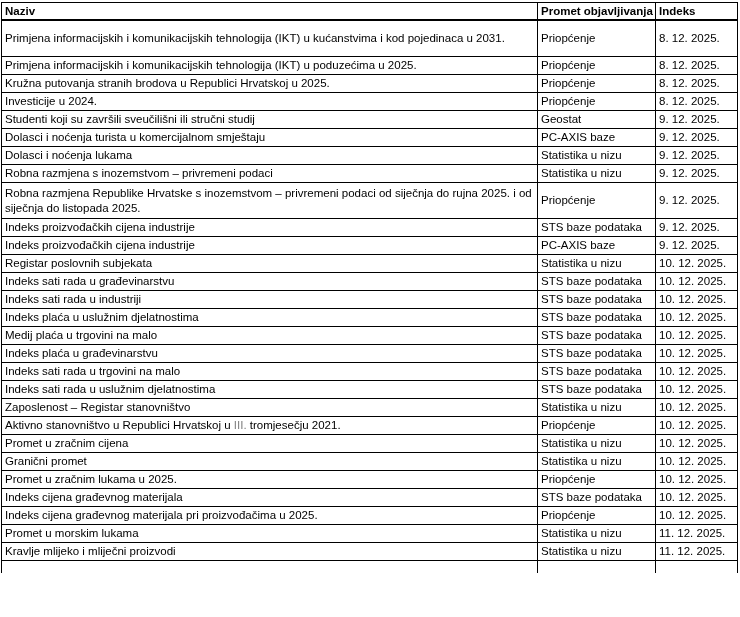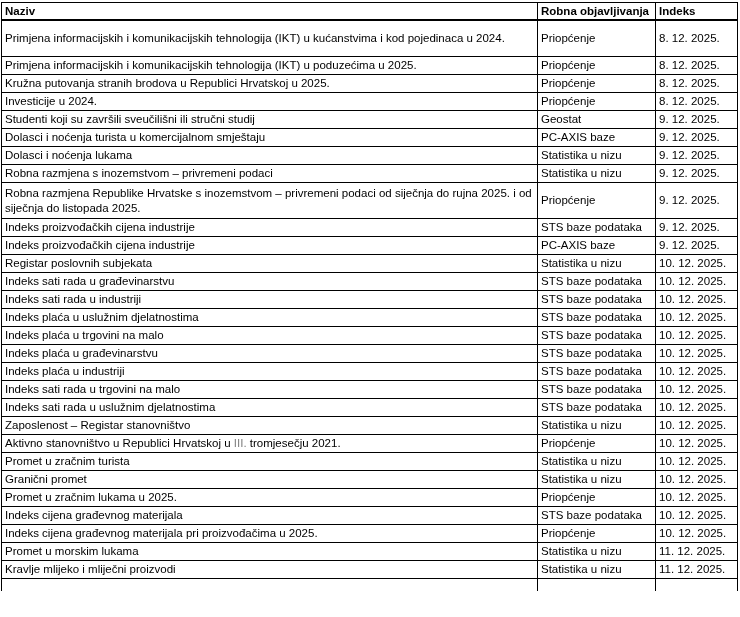--- a/index.html
+++ b/index.html
@@ -72,27 +72,27 @@
 <div class="table-wrap">
   <table class="release-table">
     <colgroup>
       <col style="width:536px">
       <col style="width:118px">
       <col style="width:82px">
     </colgroup>
     <thead>
       <tr>
         <th>Naziv</th>
-        <th>Robna objavljivanja</th>
+        <th>Promet objavljivanja</th>
         <th>Indeks</th>
       </tr>
     </thead>
     <tbody>
         <tr class="h2">
-          <td>Primjena informacijskih i komunikacijskih tehnologija (IKT) u kućanstvima i kod pojedinaca u 2024.</td>
+          <td>Primjena informacijskih i komunikacijskih tehnologija (IKT) u kućanstvima i kod pojedinaca u 2031.</td>
           <td class="col-m">Priopćenje</td>
           <td class="col-d">8. 12. 2025.</td>
         </tr>
         <tr>
           <td>Primjena informacijskih i komunikacijskih tehnologija (IKT) u poduzećima u 2025.</td>
           <td class="col-m">Priopćenje</td>
           <td class="col-d">8. 12. 2025.</td>
         </tr>
         <tr>
           <td>Kružna putovanja stranih brodova u Republici Hrvatskoj u 2025.</td>
@@ -153,56 +153,51 @@
           <td>Indeks sati rada u industriji</td>
           <td class="col-m">STS baze podataka</td>
           <td class="col-d">10. 12. 2025.</td>
         </tr>
         <tr>
           <td>Indeks plaća u uslužnim djelatnostima</td>
           <td class="col-m">STS baze podataka</td>
           <td class="col-d">10. 12. 2025.</td>
         </tr>
         <tr>
-          <td>Indeks plaća u trgovini na malo</td>
+          <td>Medij plaća u trgovini na malo</td>
           <td class="col-m">STS baze podataka</td>
           <td class="col-d">10. 12. 2025.</td>
         </tr>
         <tr>
           <td>Indeks plaća u građevinarstvu</td>
           <td class="col-m">STS baze podataka</td>
           <td class="col-d">10. 12. 2025.</td>
         </tr>
         <tr>
-          <td>Indeks plaća u industriji</td>
-          <td class="col-m">STS baze podataka</td>
-          <td class="col-d">10. 12. 2025.</td>
-        </tr>
-        <tr>
           <td>Indeks sati rada u trgovini na malo</td>
           <td class="col-m">STS baze podataka</td>
           <td class="col-d">10. 12. 2025.</td>
         </tr>
         <tr>
           <td>Indeks sati rada u uslužnim djelatnostima</td>
           <td class="col-m">STS baze podataka</td>
           <td class="col-d">10. 12. 2025.</td>
         </tr>
         <tr>
           <td>Zaposlenost – Registar stanovništvo</td>
           <td class="col-m">Statistika u nizu</td>
           <td class="col-d">10. 12. 2025.</td>
         </tr>
         <tr>
           <td><span>Aktivno stanovništvo u Republici Hrvatskoj u </span><span class="muted">III.</span><span> tromjesečju 2021.</span></td>
           <td class="col-m">Priopćenje</td>
           <td class="col-d">10. 12. 2025.</td>
         </tr>
         <tr>
-          <td>Promet u zračnim turista</td>
+          <td>Promet u zračnim cijena</td>
           <td class="col-m">Statistika u nizu</td>
           <td class="col-d">10. 12. 2025.</td>
         </tr>
         <tr>
           <td>Granični promet</td>
           <td class="col-m">Statistika u nizu</td>
           <td class="col-d">10. 12. 2025.</td>
         </tr>
         <tr>
           <td>Promet u zračnim lukama u 2025.</td>

